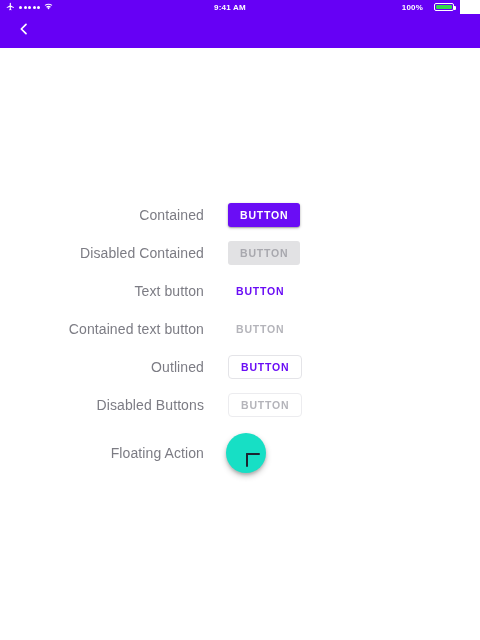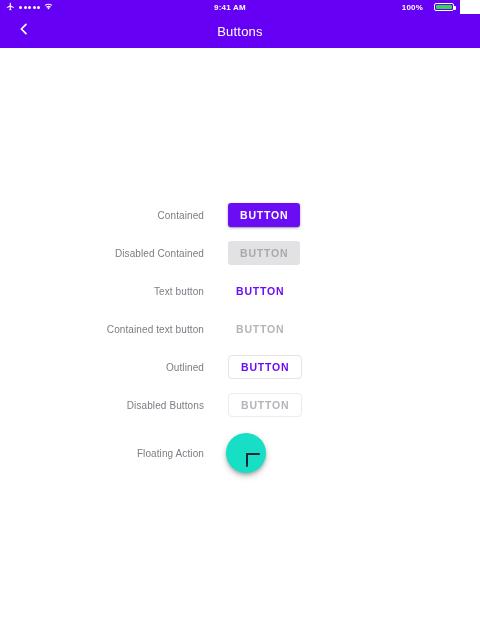--- a/index.html
+++ b/index.html
@@ -127,21 +127,21 @@
   .row {
     display: flex;
     align-items: center;
     height: 38px;
     margin-bottom: 0;
   }
   .row-label {
     width: 228px;
     text-align: right;
     padding-right: 24px;
-    font-size: 10px;
+    font-size: 14px;
     color: #7c7c84;
     letter-spacing: 0.1px;
   }
   .row-control {
     flex: 1;
     display: flex;
     align-items: flex-end;
   }
 
   .btn {
@@ -273,21 +273,20 @@
   </div>
 
   <div class="nav-bar">
     <div class="nav-back">
       <span>
         <svg width="16" height="16" viewBox="0 0 24 24" fill="none" stroke="#ffffff" stroke-width="2.6" stroke-linecap="round" stroke-linejoin="round">
             <polyline points="15 5 8 12 15 19"></polyline>
           </svg>
       </span>
     </div>
-    <div class="nav-title">Buttons</div>
   </div>
 
   <div class="content">
     <div class="rows">
 
       <div class="row">
         <div class="row-label">Contained</div>
         <div class="row-control">
           <button class="btn btn-contained">BUTTON</button>
         </div>

